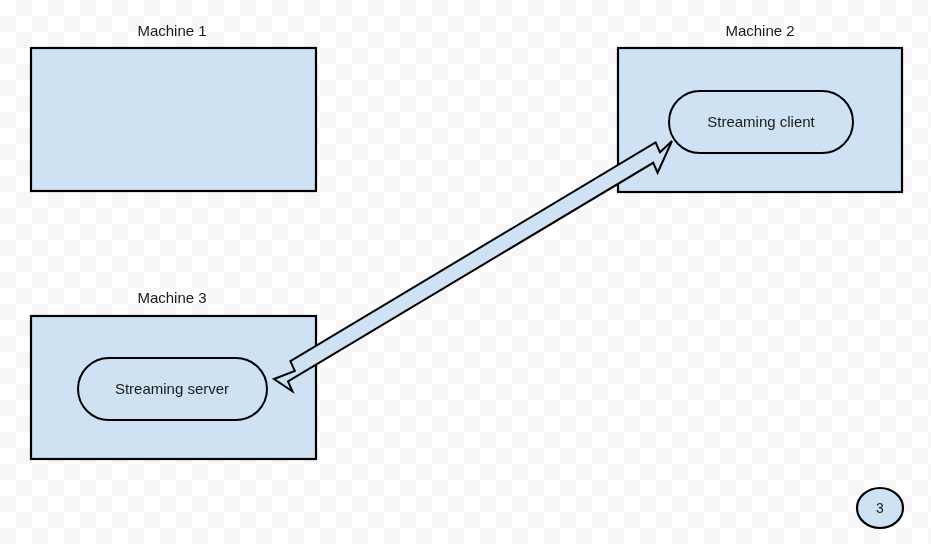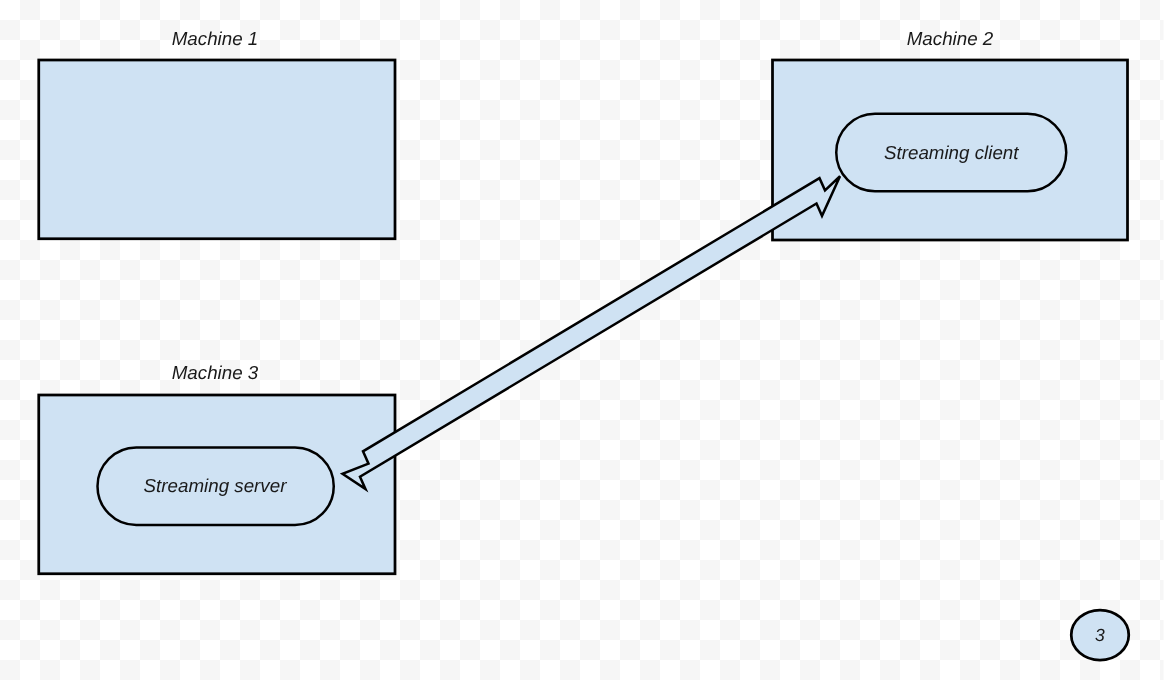--- a/index.html
+++ b/index.html
@@ -14,21 +14,20 @@
     height: 544px;
     overflow: hidden;
     font-family: "Liberation Sans", sans-serif;
     
     background-color: #ffffff;
     background-image:
       linear-gradient(45deg, #f6f6f6 25%, transparent 25%, transparent 75%, #f6f6f6 75%),
       linear-gradient(45deg, #f6f6f6 25%, transparent 25%, transparent 75%, #f6f6f6 75%);
     background-size: 32px 32px;
     background-position: 0 0, 16px 16px;
-    font-style: italic;
   }
   #diagram-svg {
     position: absolute;
     left: 0;
     top: 0;
     width: 931px;
     height: 544px;
     display: block;
   }
   .machine-label {

